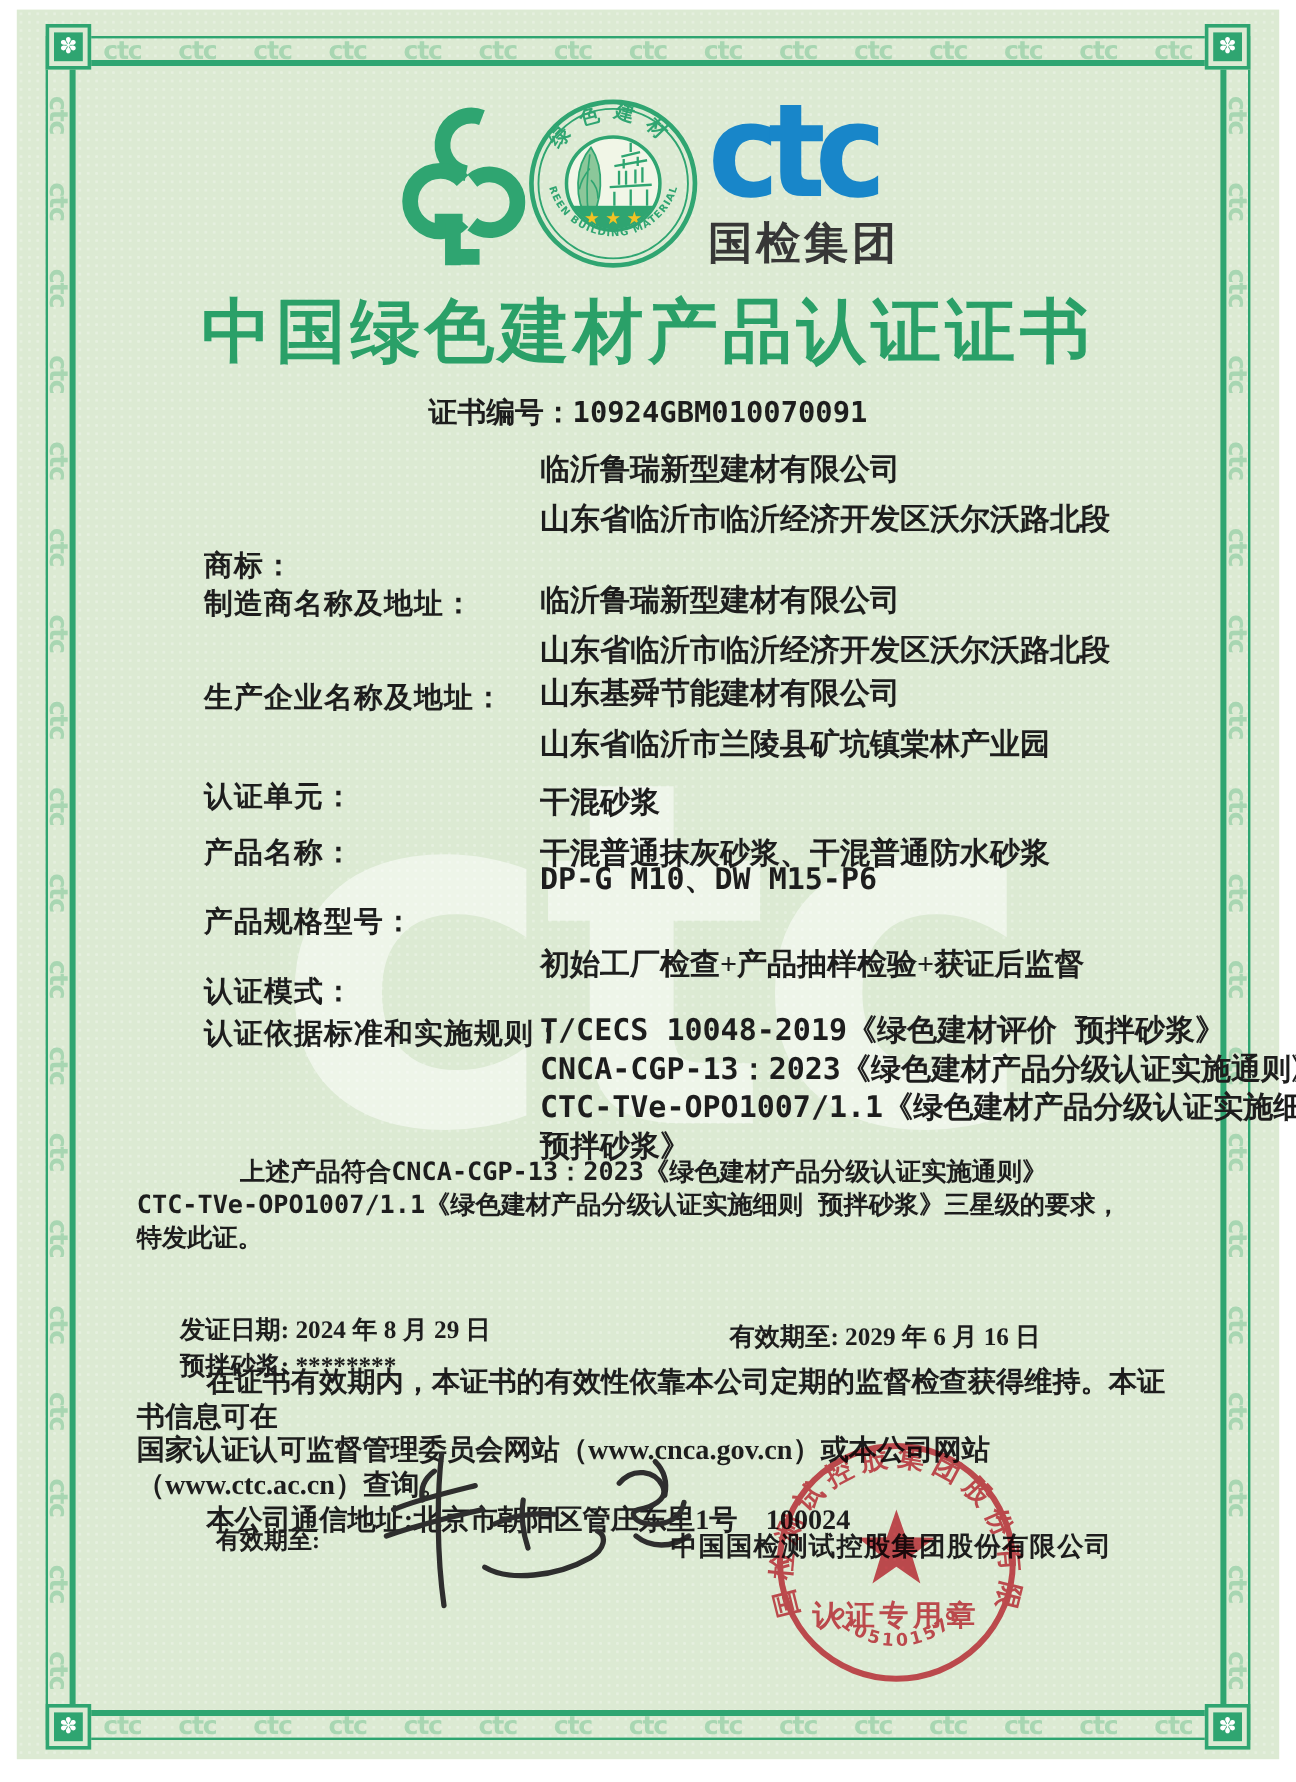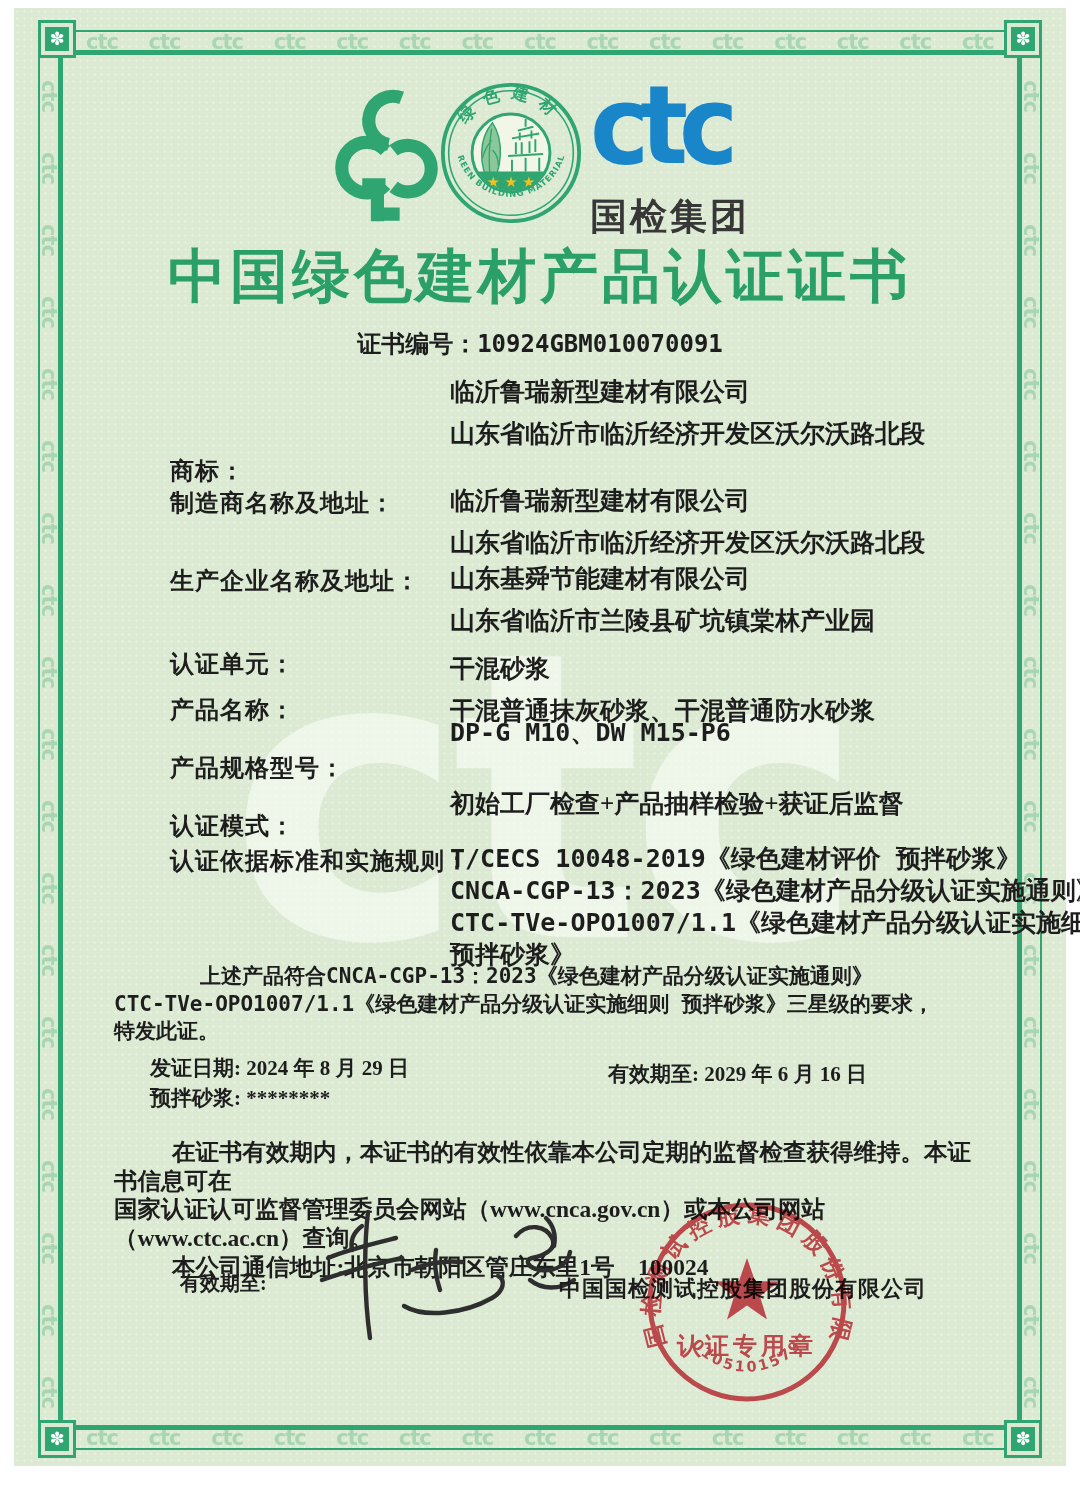--- a/index.html
+++ b/index.html
@@ -26,35 +26,35 @@
   .watermark{position:absolute;left:96px;top:566px;width:860px;height:450px;z-index:1;
              font-family:"DejaVu Sans",sans-serif;font-weight:900;font-size:400px;line-height:450px;
              text-align:center;color:rgba(255,255,255,0.5);letter-spacing:-14px;}
   
   .gp-logo{position:absolute;left:318px;top:72px;z-index:3;}
   .gbm-seal{position:absolute;left:424px;top:72px;z-index:3;}
   .ctc-block{position:absolute;left:576px;top:76px;z-index:3;width:200px;}
   .ctc-word{font-family:"DejaVu Sans",sans-serif;font-weight:900;font-size:100px;line-height:92px;
             color:#1886c9;letter-spacing:-9px;transform:scaleY(1.08);transform-origin:center bottom;}
   .ctc-sub{font-family:"DejaVu Sans",sans-serif;font-weight:900;font-size:37px;color:#373737;
-           letter-spacing:3px;margin-top:16px;}
+           letter-spacing:3px;margin-top:2px;}
   .title{position:absolute;left:0;top:230px;width:100%;text-align:center;font-size:58px;font-weight:900;
          color:#2aa068;letter-spacing:4px;z-index:3;}
   .certno{position:absolute;left:0;top:320px;width:100%;text-align:center;font-size:24px;font-weight:700;z-index:3;
           font-family:"DejaVu Sans Mono","Liberation Serif",serif;}
   
   .lab{position:absolute;left:156px;font-size:24px;font-weight:700;letter-spacing:1px;z-index:3;white-space:nowrap;}
   .val{position:absolute;left:436px;font-size:25px;font-weight:700;z-index:3;white-space:nowrap;}
   .vl{height:42px;line-height:27px;}
   .vl-tight{height:32px;line-height:27px;}
   .latin{font-family:"DejaVu Sans Mono","Liberation Serif",serif;letter-spacing:0;}
   .statement{position:absolute;left:100px;top:955px;width:870px;font-size:21px;font-weight:700;
              line-height:27.5px;z-index:3;}
   .statement .ind{text-indent:86px;}
-  .dates{z-index:3;font-size:21px;font-weight:700;position:absolute;white-space:nowrap;}
+  .dates{z-index:3;font-size:21px;font-weight:700;position:absolute;white-space:nowrap;margin-top:40px;}
   .d-issue{left:136px;top:1046px;} .d-valid{left:594px;top:1052px;} .d-renew{left:136px;top:1076px;}
   .notice{position:absolute;left:100px;top:1130px;width:872px;font-size:23.5px;font-weight:700;
           line-height:28.7px;z-index:3;}
   .notice .ind{text-indent:58px;}
   .sig-label{position:absolute;left:166px;top:1262px;font-size:20px;font-weight:700;z-index:3;}
   .sig-svg{position:absolute;left:270px;top:1196px;z-index:3;}
   .company{position:absolute;left:545px;top:1266px;font-size:22px;font-weight:700;letter-spacing:1px;z-index:3;white-space:nowrap;}
   .seal{position:absolute;left:618px;top:1178px;z-index:4;mix-blend-mode:multiply;opacity:.92;}
 </style>
 </head>

